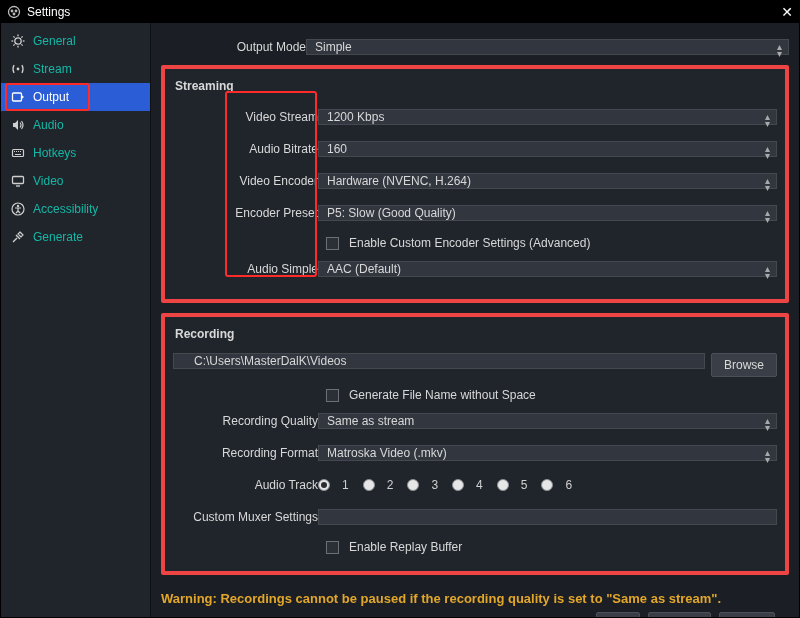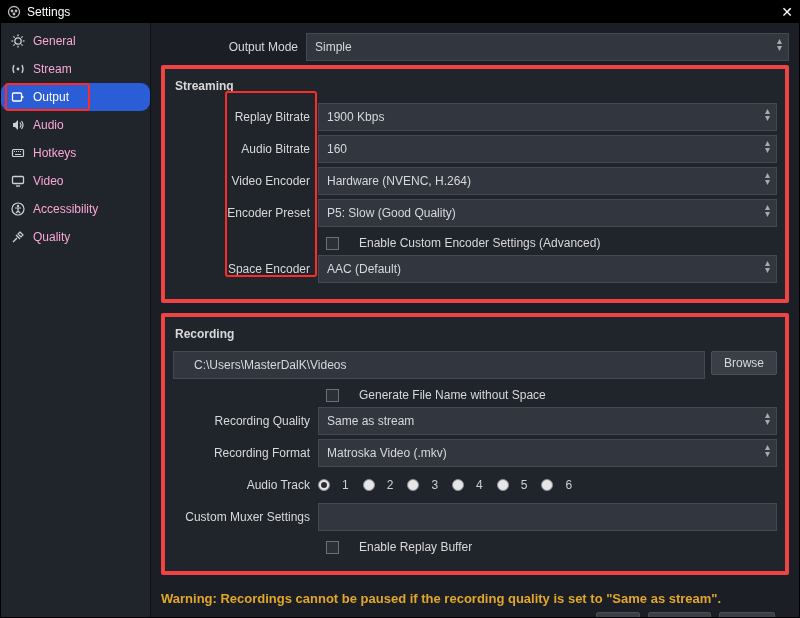--- a/index.html
+++ b/index.html
@@ -3,33 +3,33 @@
 <meta charset="utf-8">
 <style>
   * { box-sizing: border-box; margin: 0; padding: 0; font-family: "Segoe UI", Arial, sans-serif; }
   html, body { width: 800px; height: 618px; background: #111418; color: #d8d8d8; font-size: 12px; overflow: hidden; }
   .window { width: 800px; height: 618px; display: flex; flex-direction: column; background: #1b1f25; border: 1px solid #000; }
   .titlebar { height: 22px; background: #000; color: #fff; display: flex; align-items: center; padding: 0 6px; font-size: 12px; }
   .titlebar .spacer { flex: 1; }
   .close-x { font-size: 14px; color: #fff; cursor: pointer; }
   .body { flex: 1; display: flex; overflow: hidden; }
   .sidebar { width: 150px; background: #20242b; border-right: 1px solid #0e1013; padding-top: 4px; }
-  .side-item { height: 28px; display: flex; align-items: center; gap: 8px; padding: 0 10px; color: #f9a8d4; cursor: pointer; font-size: 12px; }
-  .side-item.active { background: #2b5dd6; color: #fff; border-radius: 9px; }
+  .side-item { height: 28px; display: flex; align-items: center; gap: 8px; padding: 0 10px; color: #14b8a6; cursor: pointer; font-size: 12px; }
+  .side-item.active { background: #2b5dd6; color: #fff; }
   .side-item .icon { width: 14px; height: 14px; display: inline-flex; align-items: center; justify-content: center; }
   .content { flex: 1; position: relative; padding: 10px 10px 0 10px; overflow: hidden; background: #1b1f25; }
   .row { display: flex; align-items: center; height: 28px; margin-bottom: 4px; }
-  .row .label { width: 145px; text-align: right; padding-right: 8px; font-size: 12px; color: #d8d8d8; }
+  .row .label { width: 145px; text-align: right; font-size: 12px; color: #d8d8d8; }
   .row .field { flex: 1; }
-  .select, .input { width: 100%; height: 28px; background: #31363f; border: 1px solid #44484f; color: #d8d8d8; font-size: 12px; padding: 0 8px; display: flex; align-items: center; position: relative; }
+  .select, .input { width: 100%; height: 16px; background: #31363f; border: 1px solid #44484f; color: #d8d8d8; font-size: 12px; padding: 0 8px; display: flex; align-items: center; position: relative; }
   .select .chev { position: absolute; right: 6px; top: 3px; font-size: 10px; color: #aaa; display: flex; flex-direction: column; line-height: 7px; }
   .spin .chev { position: absolute; right: 6px; top: 3px; font-size: 10px; color: #aaa; display: flex; flex-direction: column; line-height: 7px; }
   .section { background: #20252c; border: 4px solid #ef4444; border-radius: 2px; padding: 8px 8px 12px 8px; margin-bottom: 10px; }
   .section-title { font-weight: 600; color: #d8d8d8; font-size: 12px; margin: 2px 0 10px 2px; }
-  .checkbox-row { display: flex; align-items: center; gap: 20px; padding-left: 153px; height: 24px; font-size: 12px; }
+  .checkbox-row { display: flex; align-items: center; gap: 10px; padding-left: 153px; height: 24px; font-size: 12px; }
   .checkbox { width: 13px; height: 13px; border: 1px solid #6a6f78; background: #2b2f36; display: inline-block; }
   .btn { height: 24px; padding: 4px 12px; background: #3a3f47; border: 1px solid #4b5058; color: #d8d8d8; font-size: 12px; display: inline-flex; align-items: center; cursor: pointer; border-radius: 2px; }
   .btn.disabled { color: #6b6f76; cursor: default; }
   .radio-row { display: flex; align-items: center; gap: 12px; }
   .radio { width: 12px; height: 12px; border-radius: 50%; border: 1px solid #8b8f97; background: #e6e6e6; display: inline-block; position: relative; }
   .radio.selected::after { content: ""; position: absolute; inset: 2px; background: #2a2c30; border-radius: 50%; }
   .radio-label { font-size: 12px; color: #cfcfcf; margin-right: 2px; }
   .warning { color: #e2a72a; font-weight: 600; font-size: 13px; padding: 6px 0 2px 0; }
   .footer { height: 40px; display: flex; align-items: center; justify-content: flex-end; gap: 8px; padding: 0 14px 8px 0; }
   .content-inner { position: relative; }
@@ -135,45 +135,45 @@
           </span>
         <span>Accessibility</span>
       </div>
       <div class="side-item">
         <span class="icon">
             <svg width="14" height="14" viewBox="0 0 14 14">
               <path d="M2 12 L6 8 M5 5 L9 9" stroke="#cfcfcf" stroke-width="1.4"></path>
               <path d="M9 2 L12 5 L10 7 L7 4 Z" fill="none" stroke="#cfcfcf" stroke-width="1.2"></path>
             </svg>
           </span>
-        <span>Quality</span>
+        <span>Generate</span>
       </div>
       <div class="red-overlay" style="left:4px; top:60px; width:85px; height:28px;"></div>
     </div>
 
     <div class="content">
       <div class="content-inner">
         <div class="row">
           <div class="label">Output Mode</div>
           <div class="field">
             <div class="select">
               <span>Simple</span>
               <span class="chev">▴<br>▾</span>
             </div>
           </div>
         </div>
 
         <div class="section" style="position:relative;">
           <div class="section-title">Streaming</div>
 
           <div class="row">
-            <div class="label">Replay Bitrate</div>
+            <div class="label">Video Stream</div>
             <div class="field">
                 <div class="select spin">
-                  <span>1900 Kbps</span>
+                  <span>1200 Kbps</span>
                   <span class="chev">▴<br>▾</span>
                 </div>
               </div>
           </div>
           <div class="row">
             <div class="label">Audio Bitrate</div>
             <div class="field">
                 <div class="select">
                   <span>160</span>
                   <span class="chev">▴<br>▾</span>
@@ -196,21 +196,21 @@
                   <span>P5: Slow (Good Quality)</span>
                   <span class="chev">▴<br>▾</span>
                 </div>
               </div>
           </div>
           <div class="checkbox-row">
             <span class="checkbox"></span>
             <span>Enable Custom Encoder Settings (Advanced)</span>
           </div>
           <div class="row">
-            <div class="label">Space Encoder</div>
+            <div class="label">Audio Simple</div>
             <div class="field">
                 <div class="select">
                   <span>AAC (Default)</span>
                   <span class="chev">▴<br>▾</span>
                 </div>
               </div>
           </div>
 
           <div class="red-overlay" style="left:60px; top:22px; width:92px; height:186px;"></div>
         </div>

